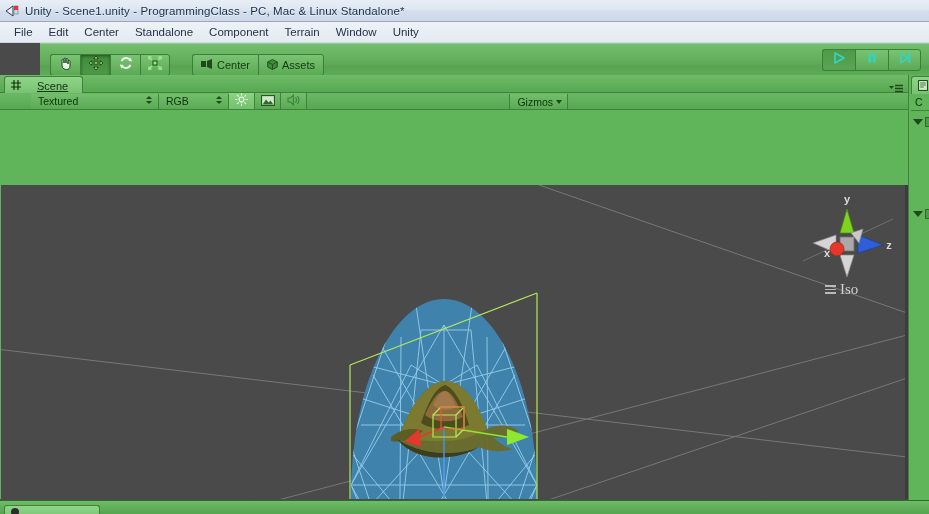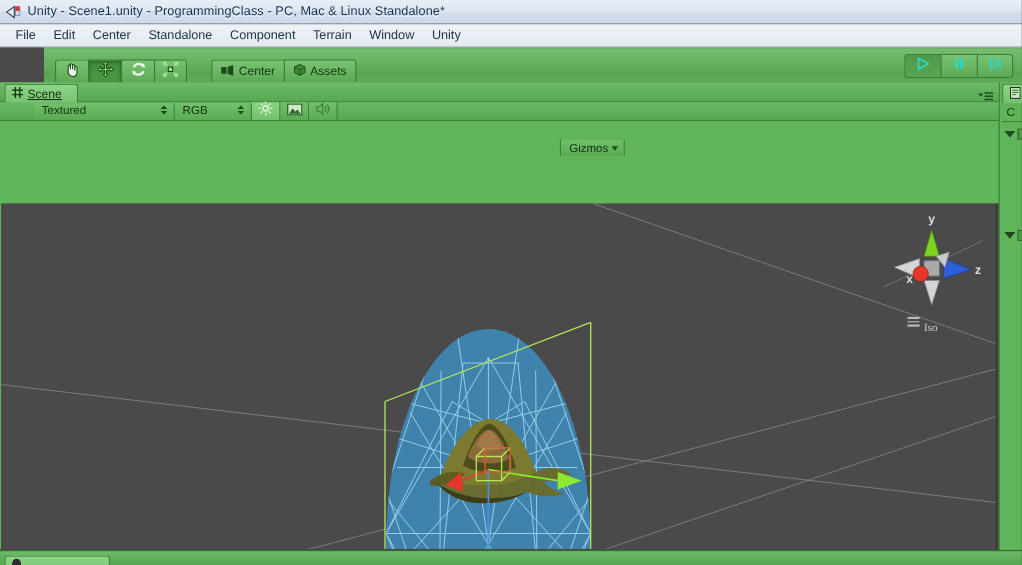--- a/index.html
+++ b/index.html
@@ -93,21 +93,21 @@
     position: relative; height: 18px; width: 100%;
     background: linear-gradient(to bottom, #6ebb68, #58a852);
     border-bottom: 1px solid #3f8239;
   }
   .tab {
     position: absolute; left: 4px; top: 1px;
     height: 18px; padding: 0 14px 0 6px;
     background: linear-gradient(to bottom, #8fd489, #76c270);
     border: 1px solid #3f8239; border-bottom: none;
     border-radius: 3px 3px 0 0;
-    display: flex; align-items: center; gap: 4px;
+    display: flex; align-items: center; gap: 16px;
     font-size: 11px; color: #10330d; text-decoration: underline;
   }
   .panel-menu-icon { position: absolute; right: 5px; top: 4px; cursor: pointer; }
 
   .scene-toolbar {
     position: relative; height: 17px; width: 100%;
     background: linear-gradient(to bottom, #6ab866, #57a751);
     border-bottom: 1px solid #3f8239;
     display: flex; align-items: center; padding-left: 31px;
   }
@@ -135,21 +135,20 @@
   }
   .tb-icon-btn.on { background: linear-gradient(to bottom, #8ad484, #74c06e); }
   .gizmos-dd {
     position: absolute; right: 340px; top: 1px;
     height: 15px; padding: 0 14px 0 7px;
     display: flex; align-items: center;
     font-size: 10.5px; color: #10330d;
     background: linear-gradient(to bottom, #72bf6c, #5aaa54);
     border-left: 1px solid #3f8239; border-right: 1px solid #3f8239;
     cursor: pointer;
-    margin-top: 33px;
   }
   .gizmos-dd .tri {
     position: absolute; right: 5px; top: 6px;
     width: 0; height: 0; border-left: 3px solid transparent;
     border-right: 3px solid transparent; border-top: 4px solid #1d4a19;
   }
   .search-field {
     position: absolute; right: 10px; top: 2px; width: 325px; height: 13px;
     background: linear-gradient(to bottom, #63b35d, #74c06e);
     border: 1px solid #3f8239; border-radius: 7px;
@@ -167,21 +166,21 @@
   .viewport svg { position: absolute; left: 0; top: 0; }
 
   .gizmo-widget { position: absolute; right: 14px; top: 4px; width: 90px; height: 110px; }
   .axis-label { font-size: 11px; font-weight: bold; fill: #dcdcdc; }
   .iso-row {
     position: absolute; left: 22px; top: 92px;
     display: flex; align-items: center; gap: 4px;
   }
   .iso-lines { display: flex; flex-direction: column; gap: 2px; }
   .iso-lines span { display: block; width: 11px; height: 1.5px; background: #b9b9b9; }
-  .iso-text { font-size: 10px; color: #cfcfcf; font-family: "Liberation Serif", serif; margin-top: 12px; }
+  .iso-text { font-size: 15px; color: #cfcfcf; font-family: "Liberation Serif", serif; }
 
   
   .right-panel {
     position: absolute; left: 908px; top: 75px; width: 21px; height: 425px;
     background: #60b45a; border-left: 1px solid #3f8239;
   }
   .rp-tab {
     position: absolute; left: 2px; top: 1px; width: 24px; height: 18px;
     background: linear-gradient(to bottom, #8fd489, #76c270);
     border: 1px solid #3f8239; border-bottom: none; border-radius: 3px 3px 0 0;

